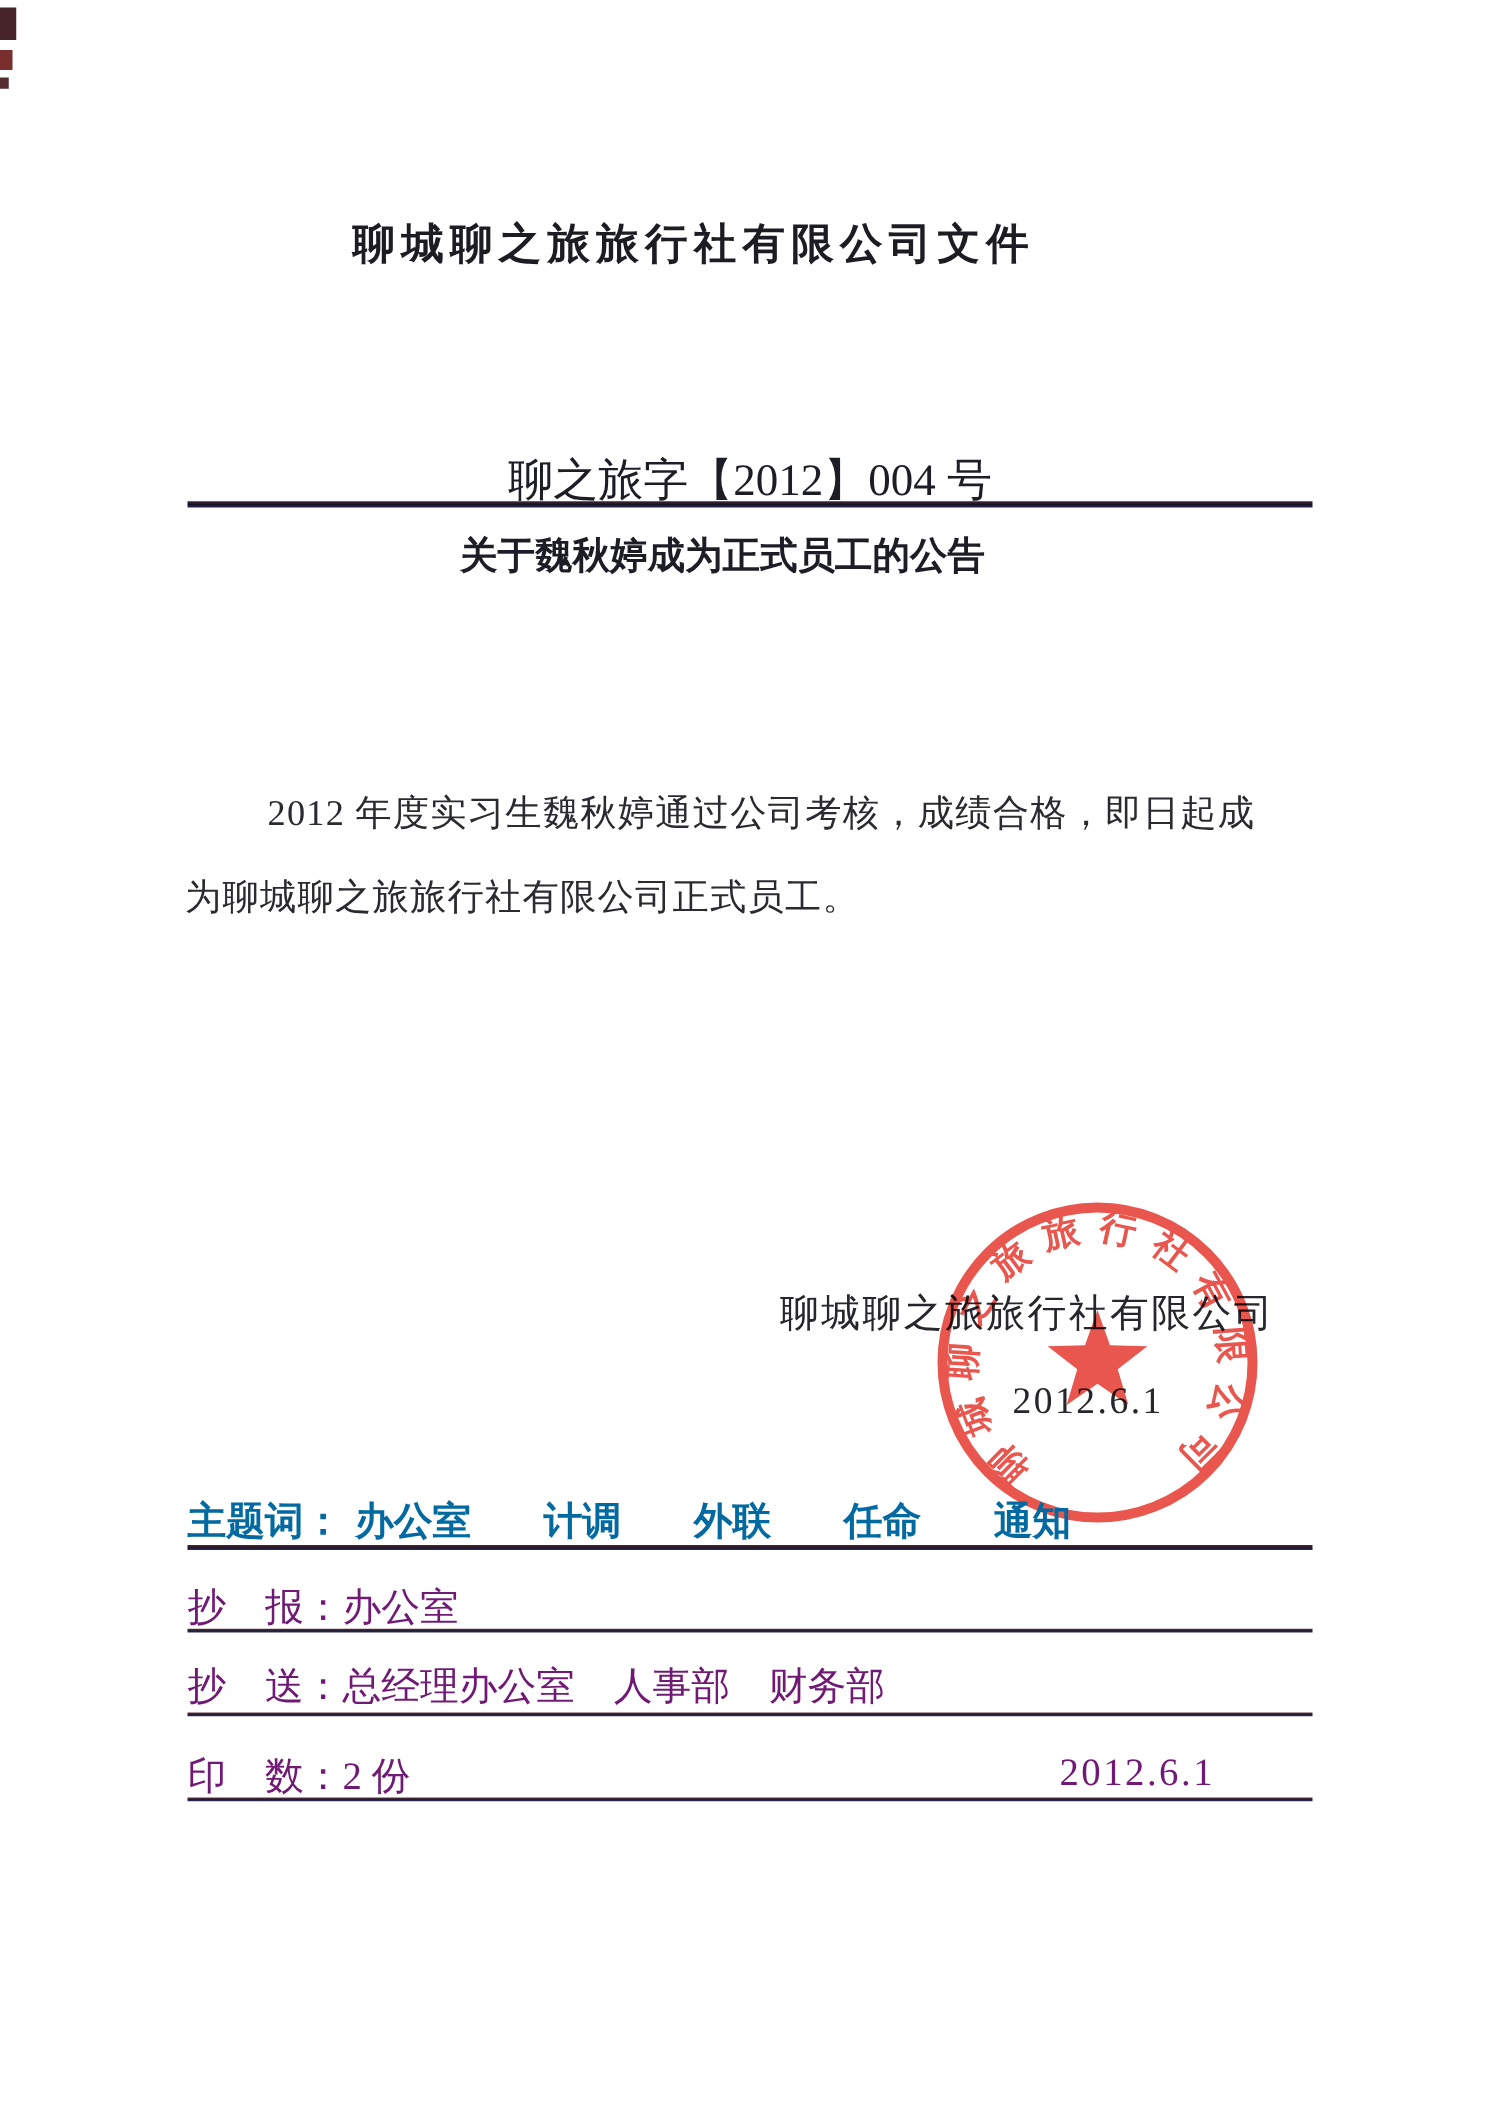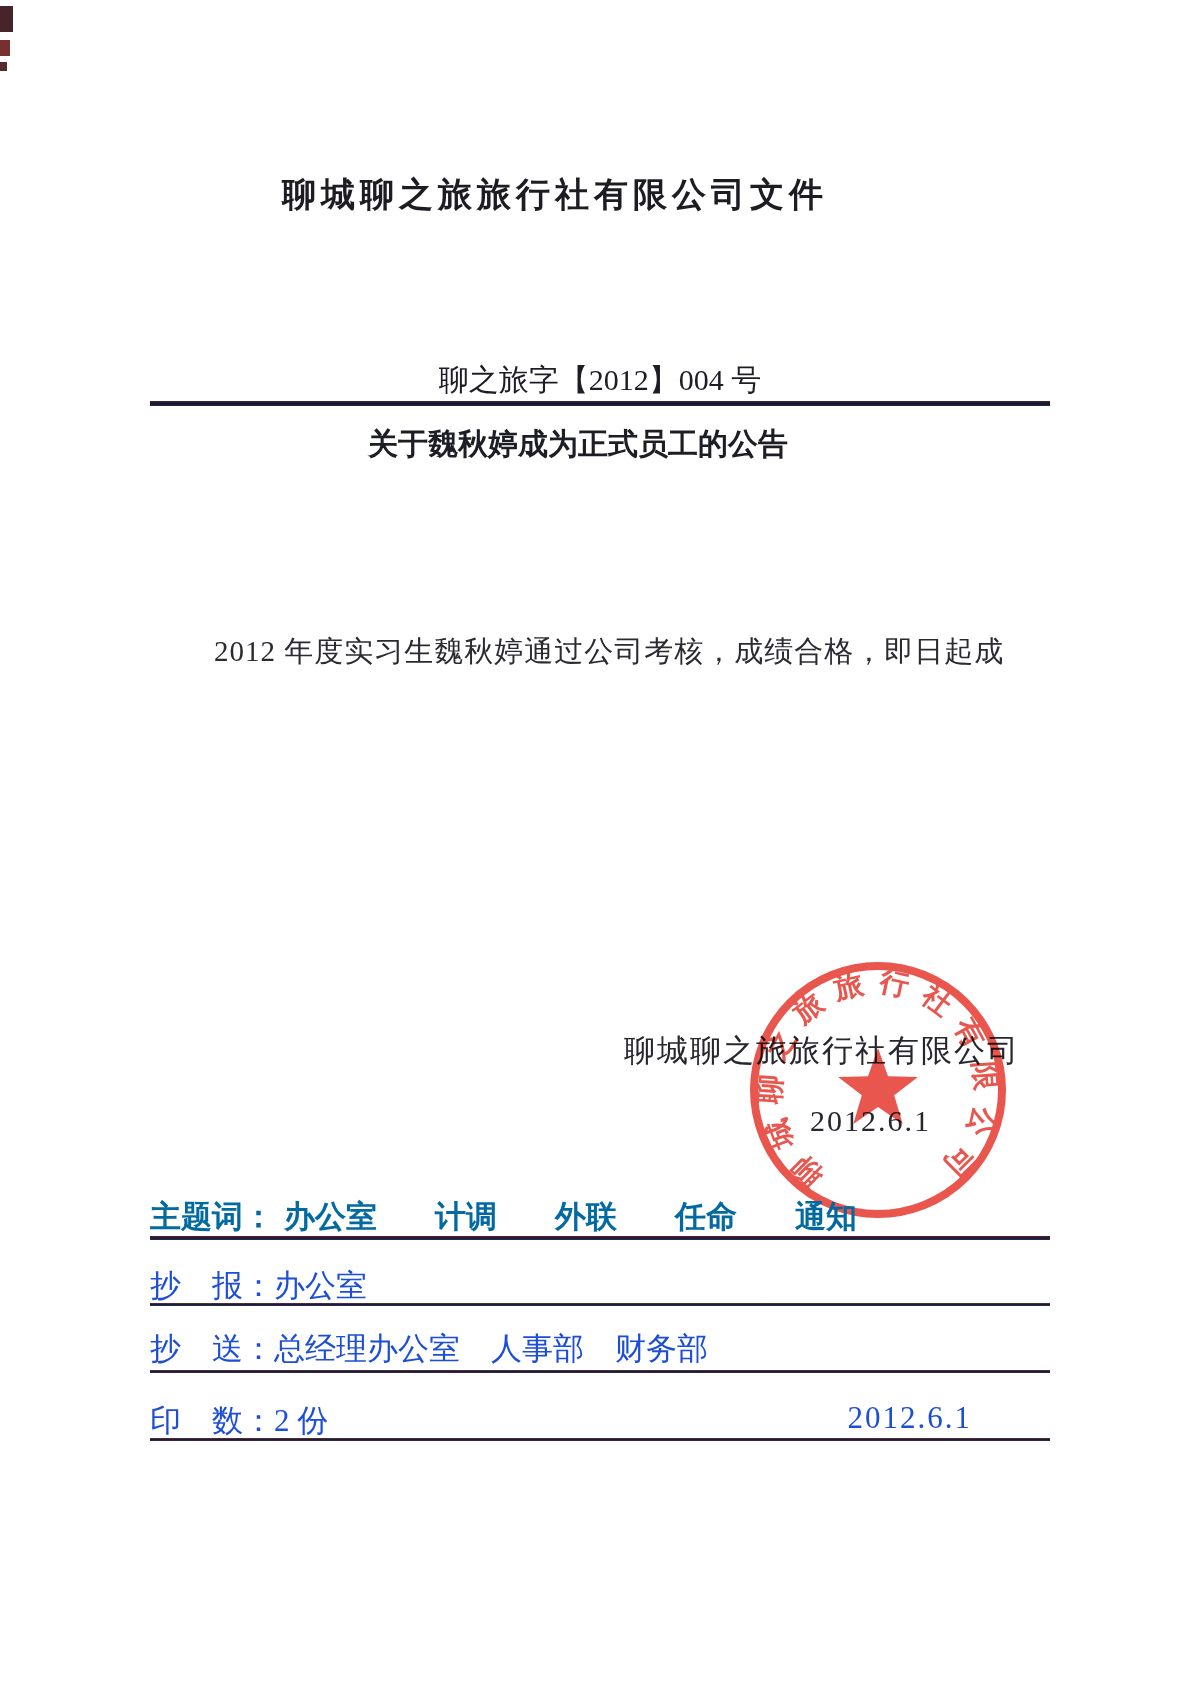--- a/index.html
+++ b/index.html
@@ -28,21 +28,21 @@
     font-size: 34px;
     font-weight: bold;
     letter-spacing: 5px;
     color: #1c1c22;
   }
 
   .doc-number {
     position: absolute;
     top: 360px; left: 0; width: 1200px;
     text-align: center;
-    font-size: 30px;
+    font-size: 36px;
     color: #1d1d26;
   }
 
   .rule {
     position: absolute;
     left: 150px; width: 900px;
     background: linear-gradient(to bottom, #6a3036 0%, #1d1d33 50%, #2d2d66 100%);
   }
   .rule-main { top: 401px; height: 5px; background: linear-gradient(to bottom, #402833 0%, #141426 55%, #2a2a5e 100%); }
 
@@ -88,21 +88,21 @@
     left: 728px; top: 940px;
     width: 300px; height: 300px;
     mix-blend-mode: multiply;
     opacity: 0.92;
   }
 
   .footer-row {
     position: absolute;
     left: 150px; width: 900px;
     font-size: 31px;
-    color: #1d4ed8;
+    color: #701a75;
     white-space: nowrap;
   }
   .row-keywords { top: 1196px; font-family: "Liberation Sans", sans-serif; font-weight: bold; color: #0369a1; }
   .row-keywords .kw { display: inline-block; margin-right: 58px; }
   .row-keywords .kw:last-child { margin-right: 0; }
   .row-keywords .kw-label { margin-right: 10px; }
   .row-copyto { top: 1265px; }
   .row-cc     { top: 1328px; }
   .row-copies { top: 1400px; font-family: Liberation Serif, serif; }
   .copies-date { position: absolute; right: 78px; top: 0; letter-spacing: 2px; }
@@ -129,20 +129,21 @@
   <div class="doc-title">聊城聊之旅旅行社有限公司文件</div>
 
   <div class="doc-number">聊之旅字【2012】004 号</div>
 
   <div class="rule rule-main"></div>
 
   <div class="doc-subject">关于魏秋婷成为正式员工的公告</div>
 
   <div class="body-block">
     <div class="body-line indent">2012 年度实习生魏秋婷通过公司考核，成绩合格，即日起成</div>
+    <div class="body-line">为聊城聊之旅旅行社有限公司正式员工。</div>
   </div>
 
   <div class="sign-company">聊城聊之旅旅行社有限公司</div>
   <div class="sign-date">2012.6.1</div>
 
   <svg class="stamp" viewBox="0 0 300 300" xmlns="http://www.w3.org/2000/svg">
     <defs>
       <path id="ringPath" d="M 101 234.9 A 98 98 0 1 1 199 234.9" fill="none"></path>
     </defs>
     <circle cx="150" cy="150" r="124" fill="none" stroke="var(--stamp-color, #e8473f)" stroke-width="8"></circle>

